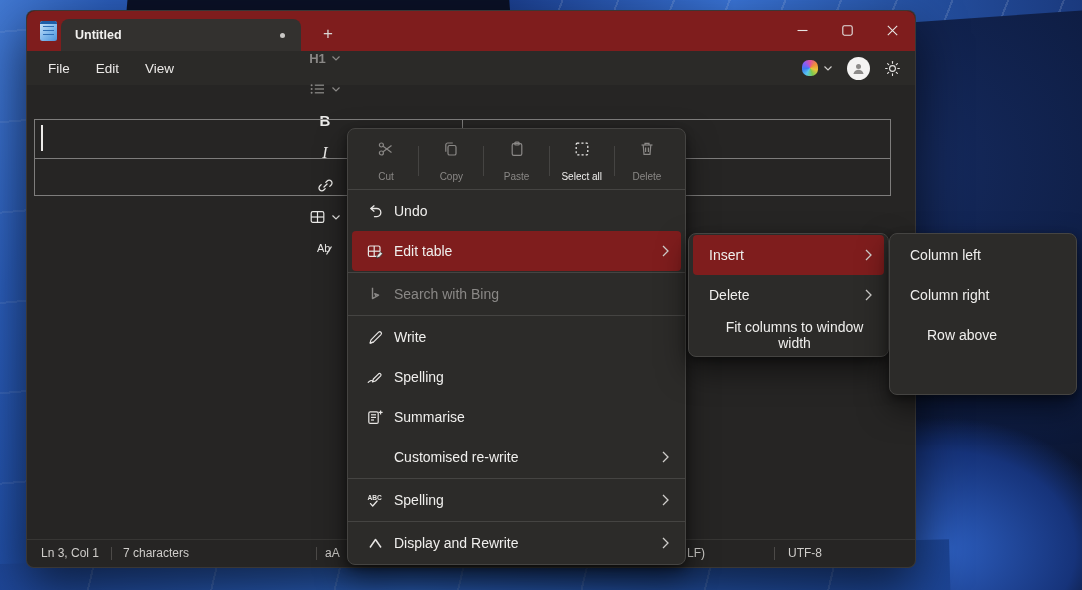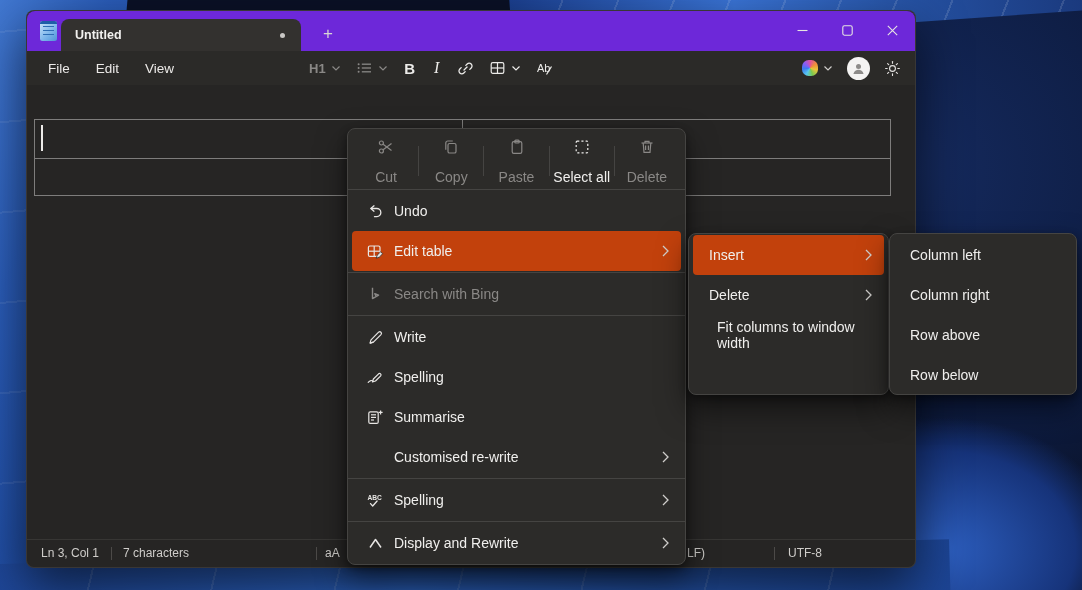--- a/index.html
+++ b/index.html
@@ -24,21 +24,21 @@
   .w-bottom { position:absolute; left:-30px; bottom:-22px; width:980px; height:60px;
     background:linear-gradient(92deg,#1d4494,#2f6ace 45%,#1c4494); transform:rotate(-1.5deg); }
   .w-bottom:after { content:""; position:absolute; inset:0;
     background:repeating-linear-gradient(105deg, rgba(255,255,255,.10) 0 2px, transparent 2px 120px); }
 
   
   .win { position:absolute; left:26px; top:10px; width:890px; height:558px;
     background:#262524; border-radius:8px; box-shadow:0 22px 50px rgba(0,0,0,.6);
     border:1px solid rgba(70,68,66,.6); }
 
-  .titlebar { position:absolute; left:0; right:0; top:0; height:40px; background:#6d28d9; border-radius:8px 8px 0 0; }
+  .titlebar { position:absolute; left:0; right:0; top:0; height:40px; background:#7f1d1d; border-radius:8px 8px 0 0; }
   .appicon { position:absolute; left:13px; top:10px; width:17px; height:20px; border-radius:2.5px;
     background:linear-gradient(135deg,#cfe6fa 0%,#7ab4ea 60%,#4f93d8 100%); }
   .appicon:before { content:""; position:absolute; left:3px; right:3px; top:5px; height:11px;
     background:repeating-linear-gradient(to bottom,#2d6db5 0 1.5px, transparent 1.5px 4px); }
   .appicon:after { content:""; position:absolute; left:0; right:0; top:0; height:3px; background:#1f5ea8; border-radius:2.5px 2.5px 0 0; }
 
   .tab { position:absolute; left:34px; top:8px; width:240px; height:32px; background:#33312f;
     border-radius:8px 8px 0 0; display:flex; align-items:center; padding:0 14px; }
   .tab-title { color:#f2f1ef; font-size:12.5px; font-weight:bold; }
   .tab-dot { position:absolute; right:16px; top:14px; width:5px; height:5px; border-radius:50%; background:#c9c7c5; }
@@ -46,21 +46,21 @@
     color:#d8d6d4; font-size:17px; font-weight:300; display:flex; align-items:center; justify-content:center; }
 
   .wc-group { position:absolute; right:0; top:0; display:flex; }
   .wc { width:45px; height:38px; display:flex; align-items:center; justify-content:center; color:#e6e4e2; }
   .wc.close { border-radius:0 8px 0 0; }
 
   .menubar { position:absolute; left:0; right:0; top:40px; height:34px; background:#2b2a28; }
   .fmenus { position:absolute; left:8px; top:0; height:34px; display:flex; align-items:center; }
   .fmenu { padding:5px 13px; font-size:13.5px; color:#eceae8; border-radius:4px; }
 
-  .fmtbar { position:absolute; left:282px; top:0; height:34px; display:flex; align-items:center; gap:15px; }
+  .fmtbar { position:absolute; left:282px; top:0; height:34px; display:flex; align-items:center; gap:15px;flex-direction:column; }
   .tbtn { display:flex; align-items:center; gap:5px; color:#ecebe9; }
   .tbtn.dis { color:#8a8886; }
   .tb-h1 { font-size:13px; font-weight:bold; }
   .tb-b { font-size:15px; font-weight:bold; width:14px; text-align:center; }
   .tb-i { font-family:"Liberation Serif",serif; font-style:italic; font-size:16px; width:10px; text-align:center; }
   .rightbar { position:absolute; right:14px; top:0; height:34px; display:flex; align-items:center; gap:14px; }
   .copilot { width:16px; height:16px; border-radius:42%;
     background:conic-gradient(from 210deg,#58c7f0,#3b7bf0,#8b5cf6,#e0529c,#f08c3a,#e8c33c,#79c94e,#58c7f0); }
   .avatar { width:23px; height:23px; border-radius:50%; background:#f4f3f2; display:flex; align-items:center; justify-content:center; }
 
@@ -75,36 +75,36 @@
   .statusbar { position:absolute; left:0; right:0; bottom:0; height:28px; border-top:1px solid #373634;
     border-radius:0 0 8px 8px; font-size:12px; color:#cfcdca; }
   .statusbar .seg { position:absolute; top:0; line-height:27px; white-space:nowrap; }
   .ssep { position:absolute; top:7px; width:1px; height:13px; background:#4c4a48; }
 
   
   .menu { position:absolute; background:#2c2b29; border:1px solid #454442; border-radius:8px;
     box-shadow:0 14px 30px rgba(0,0,0,.5), 0 3px 8px rgba(0,0,0,.4); color:#f0efed; }
   .mi { height:40px; display:flex; align-items:center; padding:0 12px 0 13px; margin:0 4px; border-radius:4px; font-size:14px; }
   .mi .ic { width:20px; display:flex; justify-content:center; color:#e8e6e4; }
-  .mi .lbl { margin-left:9px; }
+  .mi .lbl { margin-left:9px;text-align:center; }
   .mi .sp { flex:1; }
-  .mi.hl { background:#c2410c; }
+  .mi.hl { background:#7f1d1d; }
   .mi.dis, .mi.dis .ic { color:#8a8886; }
   .msep { height:1px; background:#454442; margin:1px 0; }
   .chev-r { color:#cfcdca; }
 
   #main-menu { left:347px; top:128px; width:339px; height:437px; padding:5px 0; }
   .cliprow { height:54px; display:flex; align-items:stretch; padding:0 6px; }
   .clipbtn { flex:1; display:flex; flex-direction:column; align-items:center; justify-content:center; gap:3px;
     border-radius:4px; color:#f0efed; }
-  .clipbtn .cl { font-size:14px;margin-top:10px; }
+  .clipbtn .cl { font-size:10px;margin-top:10px; }
   .clipbtn.dis { color:#8a8886; }
   .clipsep { width:1px; background:#454442; margin:12px 0; }
 
-  #submenu-edit-table { left:688px; top:233px; width:201px; height:162px; padding:1px 0; }
+  #submenu-edit-table { left:688px; top:233px; width:201px; height:124px; padding:1px 0; }
   #submenu-edit-table .mi { padding-left:16px; }
   #submenu-insert { left:889px; top:233px; width:188px; height:162px; padding:1px 0; }
   #submenu-insert .mi { padding-left:16px; }
 </style>
 </head>
 <body>
 
 <div class="wall">
   <div class="w-orb"></div>
   <div class="w-left"></div>
@@ -457,18 +457,15 @@
 </div>
 
 <div class="menu" id="submenu-insert">
   <div class="mi">
     <span class="lbl" style="margin-left:0">Column left</span>
   </div>
   <div class="mi">
     <span class="lbl" style="margin-left:0">Column right</span>
   </div>
   <div class="mi">
-    <span class="lbl" style="margin-left:0">Row above</span>
-  </div>
-  <div class="mi">
-    <span class="lbl" style="margin-left:0">Row below</span>
+    <span class="lbl" style="margin-left:17px">Row above</span>
   </div>
 </div>
 
 </body></html>

